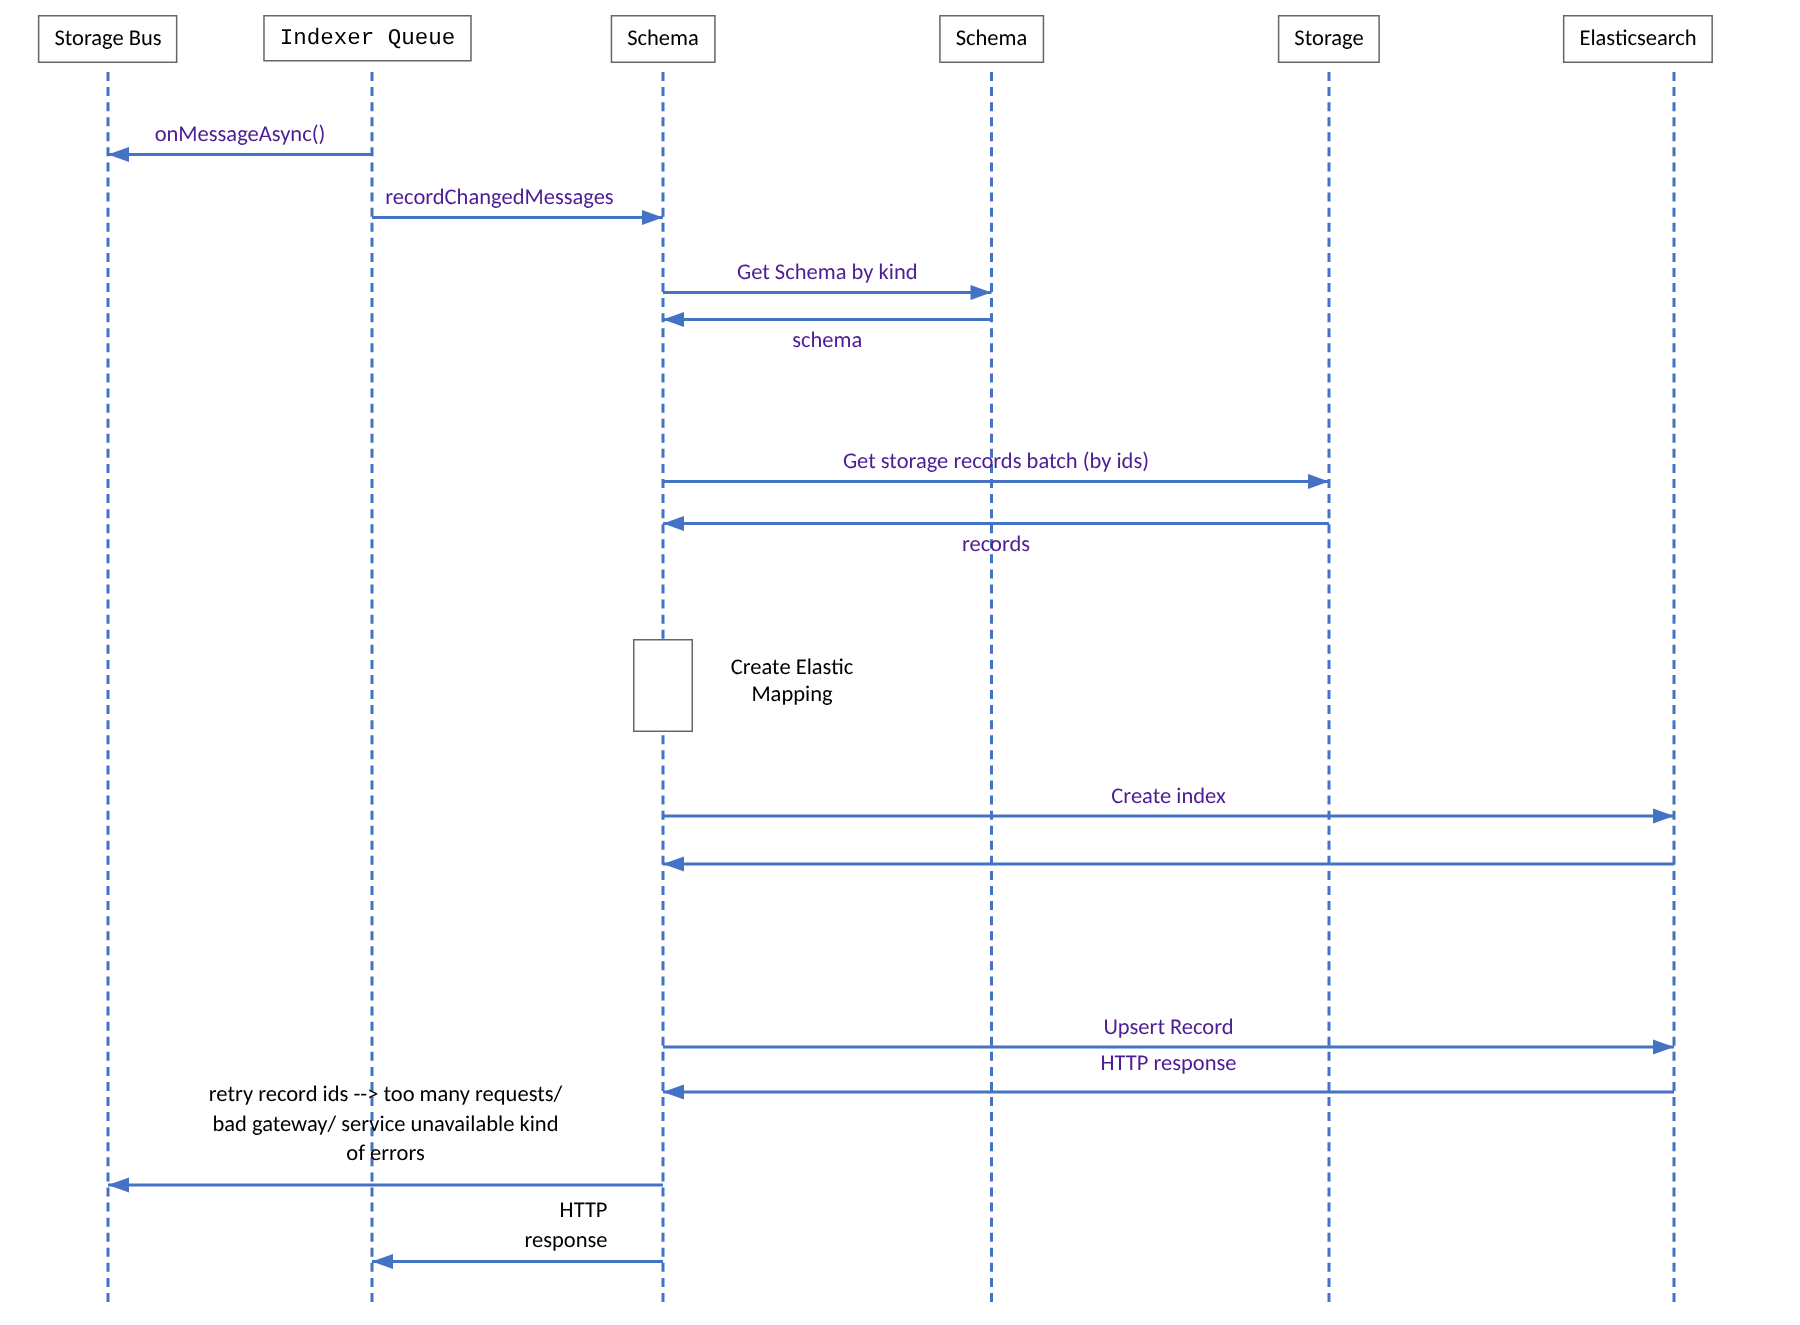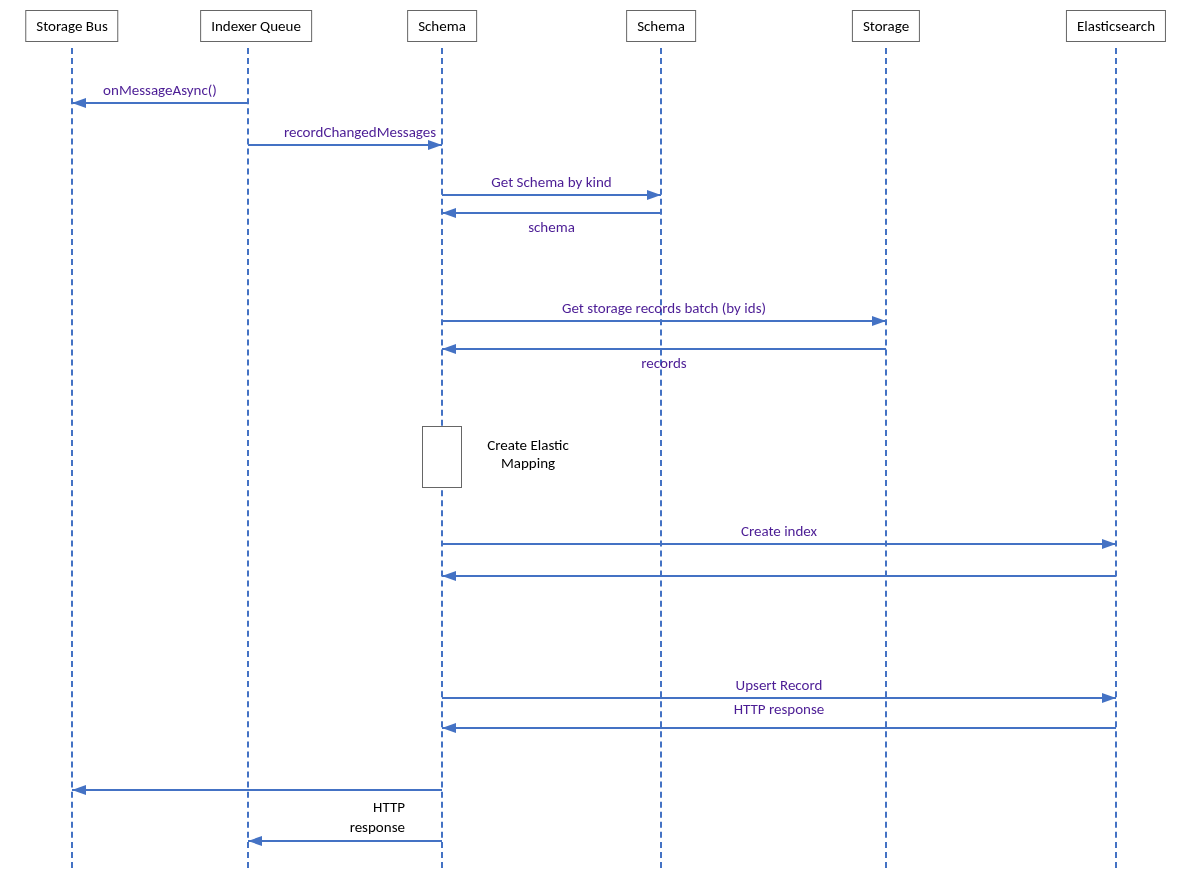--- a/index.html
+++ b/index.html
@@ -78,38 +78,38 @@
     text-align: center;
     line-height: 1.2;
   }
 </style>
 </head>
 <body>
 
 <div class="diagram" id="diagram">
     <div class="participant" style="left: 72px;">Storage Bus</div>
     <div class="lifeline" style="left: 72px;"></div>
-    <div class="participant" style="left: 256px;">Indexer Queue</div>
+    <div class="participant" style="left: 245px; font-family: Liberation Mono, monospace;">Indexer Queue</div>
     <div class="lifeline" style="left: 248px;"></div>
     <div class="participant" style="left: 442px;">Schema</div>
     <div class="lifeline" style="left: 442px;"></div>
     <div class="participant" style="left: 661px;">Schema</div>
     <div class="lifeline" style="left: 661px;"></div>
     <div class="participant" style="left: 886px;">Storage</div>
     <div class="lifeline" style="left: 886px;"></div>
-    <div class="participant" style="left: 1116px;">Elasticsearch</div>
+    <div class="participant" style="left: 1092px;">Elasticsearch</div>
     <div class="lifeline" style="left: 1116px;"></div>
     <div class="activation-box" style="left: 422px; top: 426px; width: 40px; height: 62px;"></div>
     <div class="activation-label" style="left: 468px; top: 436px; width: 120px;">Create Elastic<br>Mapping</div>
     <div class="msg-line" style="left: 72px; top: 102px; width: 176px;"></div>
     <div class="arrowhead-left" style="left: 72px; top: 103px;"></div>
     <div class="msg-label" style="left: 160px; transform: translateX(-50%); top: 81px;">onMessageAsync()</div>
     <div class="msg-line" style="left: 248px; top: 144px; width: 194px;"></div>
     <div class="arrowhead-right" style="left: 428px; top: 145px;"></div>
-    <div class="msg-label" style="left: 360px; transform: translateX(-50%); top: 123px;">recordChangedMessages</div>
+    <div class="msg-label" style="left: 333px; transform: translateX(-50%); top: 123px;">recordChangedMessages</div>
     <div class="msg-line" style="left: 442px; top: 194px; width: 219px;"></div>
     <div class="arrowhead-right" style="left: 647px; top: 195px;"></div>
     <div class="msg-label" style="left: 551.5px; transform: translateX(-50%); top: 173px;">Get Schema by kind</div>
     <div class="msg-line" style="left: 442px; top: 212px; width: 219px;"></div>
     <div class="arrowhead-left" style="left: 442px; top: 213px;"></div>
     <div class="msg-label" style="left: 551.5px; transform: translateX(-50%); top: 218px;">schema</div>
     <div class="msg-line" style="left: 442px; top: 320px; width: 444px;"></div>
     <div class="arrowhead-right" style="left: 872px; top: 321px;"></div>
     <div class="msg-label" style="left: 664px; transform: translateX(-50%); top: 299px;">Get storage records batch (by ids)</div>
     <div class="msg-line" style="left: 442px; top: 348px; width: 444px;"></div>
@@ -121,16 +121,17 @@
     <div class="msg-line" style="left: 442px; top: 575px; width: 674px;"></div>
     <div class="arrowhead-left" style="left: 442px; top: 576px;"></div>
     <div class="msg-line" style="left: 442px; top: 697px; width: 674px;"></div>
     <div class="arrowhead-right" style="left: 1102px; top: 698px;"></div>
     <div class="msg-label" style="left: 779px; transform: translateX(-50%); top: 676px;">Upsert Record</div>
     <div class="msg-line" style="left: 442px; top: 727px; width: 674px;"></div>
     <div class="arrowhead-left" style="left: 442px; top: 728px;"></div>
     <div class="msg-label" style="left: 779px; transform: translateX(-50%); top: 700px;">HTTP response</div>
     <div class="msg-line" style="left: 72px; top: 789px; width: 370px;"></div>
     <div class="arrowhead-left" style="left: 72px; top: 790px;"></div>
+    <div class="multiline-label" style="width: 360px; left: 77px; top: 721px;">retry record ids --&gt; too many requests/<br>bad gateway/ service unavailable kind<br>of errors</div>
     <div class="msg-line" style="left: 248px; top: 840px; width: 194px;"></div>
     <div class="arrowhead-left" style="left: 248px; top: 841px;"></div>
     <div class="multiline-label" style="width: 120px; left: 285px; top: 798px; text-align: right;">HTTP<br>response</div>
   </div>
 
 </body></html>

